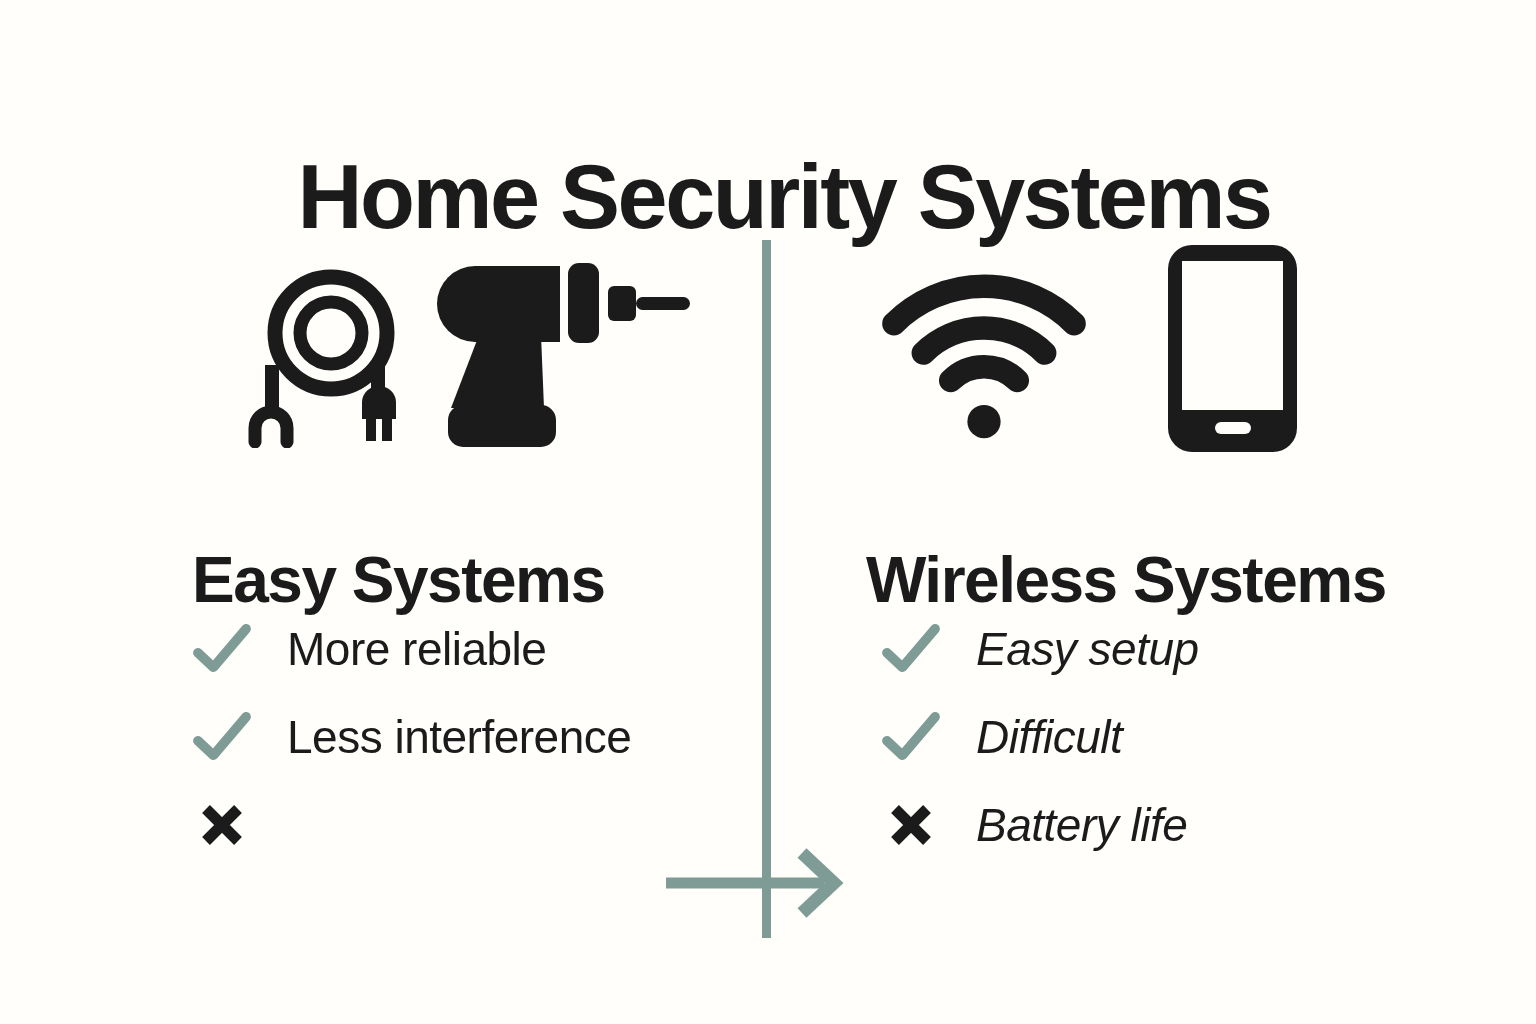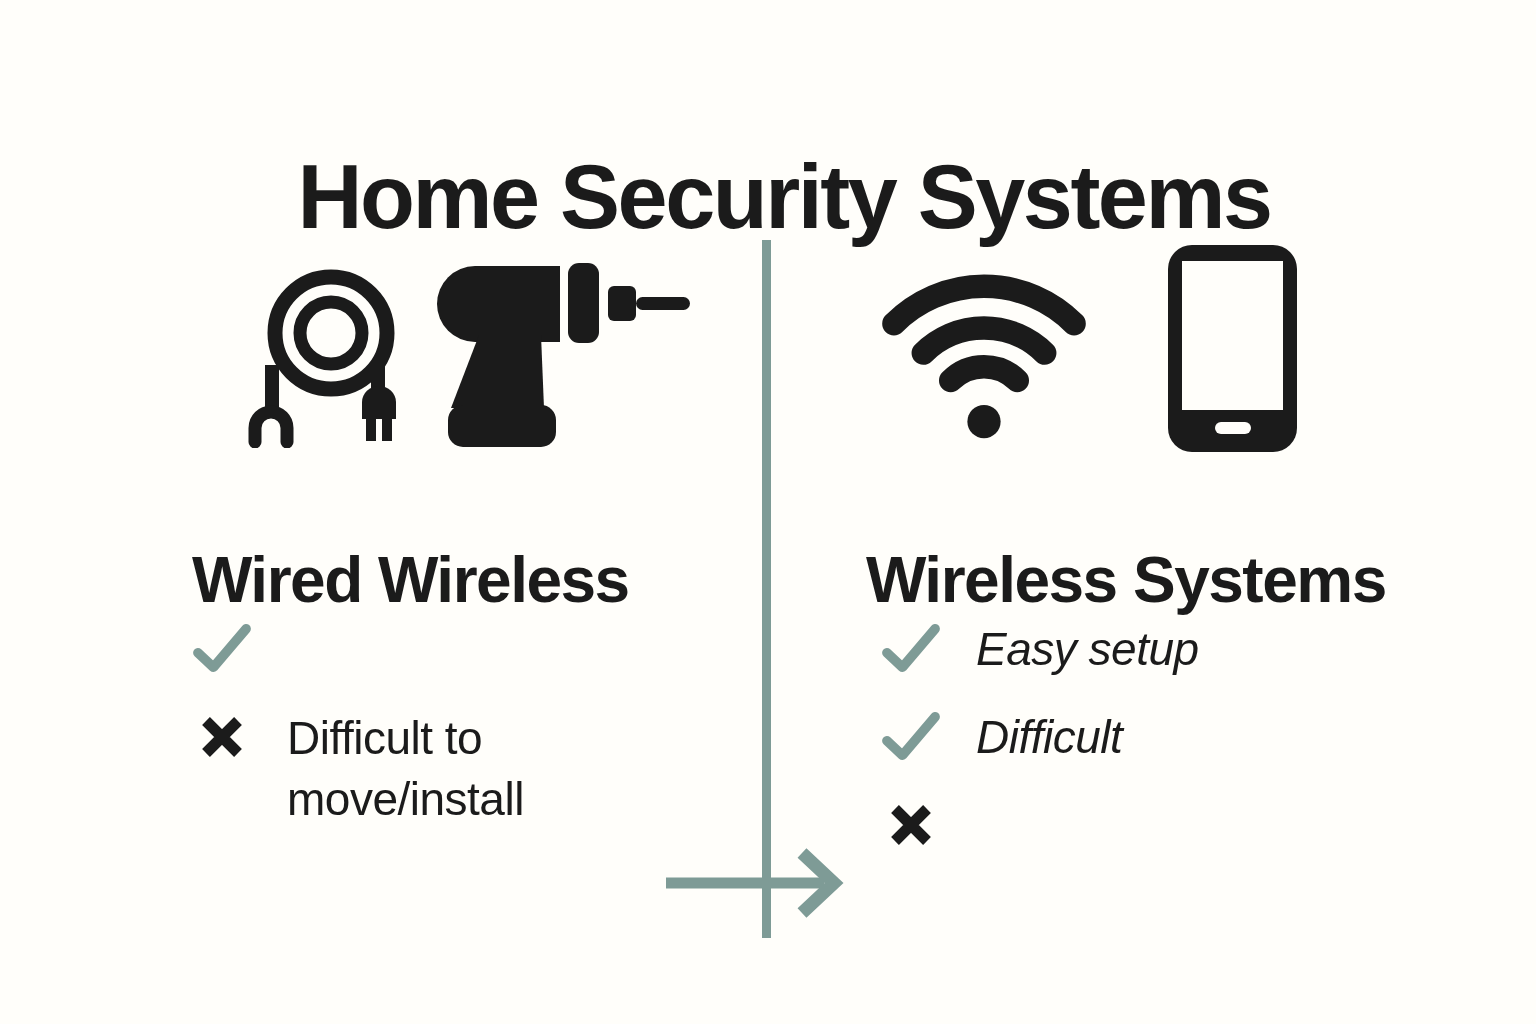--- a/index.html
+++ b/index.html
@@ -120,38 +120,46 @@
     </svg>
   </div>
   <div class="icon" id="smartphone-icon">
     <svg viewBox="0 0 133 211">
       <rect x="2" y="2" width="129" height="207" rx="24" fill="currentColor"></rect>
       <rect x="16" y="18" width="101" height="149" fill="var(--background)"></rect>
       <rect x="49" y="179" width="36" height="12" rx="6" fill="var(--background)"></rect>
     </svg>
   </div>
 
-  <h2 class="col-heading" id="wired-heading">Wired Wireless</h2>
+  <h2 class="col-heading" id="wired-heading">Easy Systems</h2>
   <h2 class="col-heading" id="wireless-heading">Wireless Systems</h2>
 
   <div class="list" id="wired-list">
     <div class="row">
       <span class="mark check">
         <svg viewBox="0 0 60 54" width="58" height="52" fill="none" stroke="currentColor" stroke-width="10" stroke-linecap="round" stroke-linejoin="round">
             <path d="M5 31 L21 46 L55 6"></path>
           </svg>
       </span>
+      <span class="row-text">More reliable</span>
+    </div>
+    <div class="row">
+      <span class="mark check">
+        <svg viewBox="0 0 60 54" width="58" height="52" fill="none" stroke="currentColor" stroke-width="10" stroke-linecap="round" stroke-linejoin="round">
+            <path d="M5 31 L21 46 L55 6"></path>
+          </svg>
+      </span>
+      <span class="row-text">Less interference</span>
     </div>
     <div class="row wrap">
       <span class="mark cross">
         <svg viewBox="0 0 46 46" width="46" height="46" stroke="currentColor" stroke-width="11">
             <path d="M7 7 L39 39 M39 7 L7 39"></path>
           </svg>
       </span>
-      <span class="row-text">Difficult to move/install</span>
     </div>
   </div>
 
   <div class="list" id="wireless-list">
     <div class="row">
       <span class="mark check">
         <svg viewBox="0 0 60 54" width="58" height="52" fill="none" stroke="currentColor" stroke-width="10" stroke-linecap="round" stroke-linejoin="round">
             <path d="M5 31 L21 46 L55 6"></path>
           </svg>
       </span>
@@ -164,20 +172,21 @@
           </svg>
       </span>
       <span class="row-text">Difficult</span>
     </div>
     <div class="row">
       <span class="mark cross">
         <svg viewBox="0 0 46 46" width="46" height="46" stroke="currentColor" stroke-width="11">
             <path d="M7 7 L39 39 M39 7 L7 39"></path>
           </svg>
       </span>
+      <span class="row-text">Battery life</span>
     </div>
   </div>
 
   <div class="divider"></div>
   <div id="comparison-arrow">
     <svg viewBox="0 0 185 74" fill="none" stroke="currentColor">
       <line x1="4" y1="37" x2="162" y2="37" stroke-width="11"></line>
       <polyline points="140,7 172,37 140,67" stroke-width="13"></polyline>
     </svg>
   </div>

